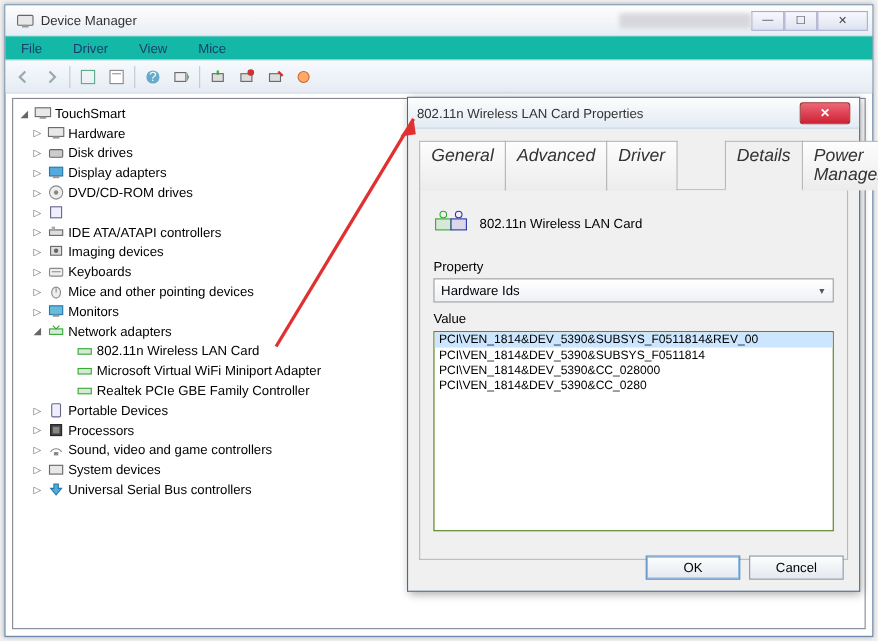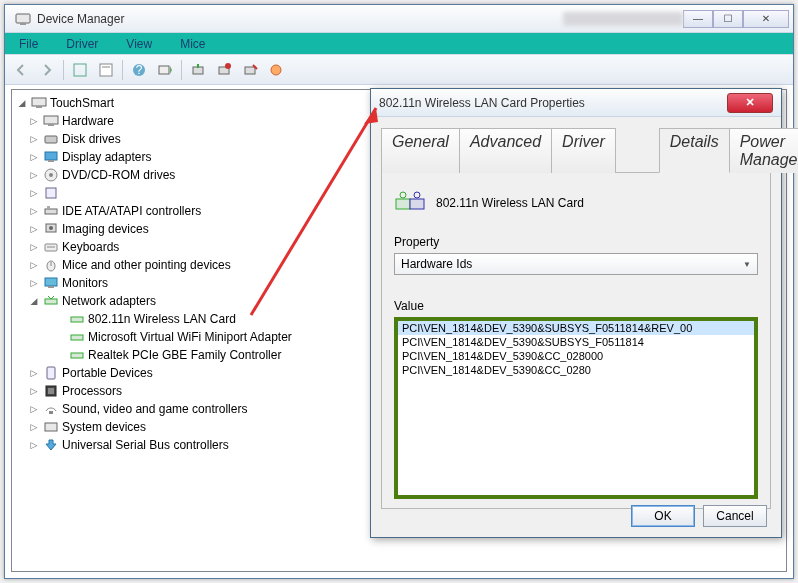--- a/index.html
+++ b/index.html
@@ -39,26 +39,26 @@
 .tabbar { display: flex; margin: 10px 10px 0 10px; border-bottom: 1px solid #b8b8b8; }
 .tab { padding: 4px 10px; border: 1px solid #b8b8b8; border-bottom: none; background: linear-gradient(#fdfdfd,#ececec); margin-right: -1px; position: relative; top: 1px; font-size: 16px; color: #333; font-style: italic; }
 .tab.active { background: #f0f0f0; border-bottom: 1px solid #f0f0f0; z-index: 2; margin-left: 44px; }
 
 .tab-content { margin: 0 10px 10px 10px; border: 1px solid #b8b8b8; border-top: none; padding: 14px 12px; height: 336px; background: #f0f0f0; }
 .device-row { display: flex; align-items: center; gap: 10px; margin-bottom: 16px; }
 .device-icon { width: 32px; height: 32px; }
 .prop-label { margin-bottom: 4px; color: #000; }
 .combo { width: 100%; height: 22px; border: 1px solid #a0a0a0; background: linear-gradient(#fff,#eef1f5); padding: 0 6px; display: flex; align-items: center; justify-content: space-between; }
 .combo-arrow { font-size: 8px; color: #555; }
-.listbox { width: 100%; height: 182px; border: 4px solid #4d7c0f; background: #fff; margin-top: 2px; overflow: auto; }
+.listbox { width: 100%; height: 182px; border: 1px solid #4d7c0f; background: #fff; margin-top: 2px; overflow: auto; }
 .list-item { padding: 1px 4px; font-size: 11px; }
 .list-item.sel { background: #cde6ff; }
 
 .dlg-buttons { position: absolute; right: 14px; bottom: 10px; display: flex; gap: 8px; }
-.dlg-btn { width: 64px; height: 22px; border: 1px solid #8a98aa; background: linear-gradient(#fdfdfd,#e4e9f0); display: flex; align-items: center; justify-content: center; }
+.dlg-btn { width: 86px; height: 22px; border: 1px solid #8a98aa; background: linear-gradient(#fdfdfd,#e4e9f0); display: flex; align-items: center; justify-content: center; }
 .dlg-btn.default { border-color: #4a88c8; box-shadow: 0 0 0 1px #8ab8e8 inset; }
 
 .red-arrow { position: absolute; left: 246px; top: 100px; pointer-events: none; }
 
 
 .ico { width: 16px; height: 16px; }
 </style>
 </head>
 <body>
 
@@ -326,21 +326,21 @@
           <circle cx="9" cy="8" r="3" fill="none" stroke="#3a3"></circle>
           <circle cx="23" cy="8" r="3" fill="none" stroke="#33a"></circle>
         </svg>
       <span>802.11n Wireless LAN Card</span>
     </div>
     <div class="prop-label">Property</div>
     <div class="combo">
       <span>Hardware Ids</span>
       <span class="combo-arrow">▼</span>
     </div>
-    <div class="prop-label" style="margin-top:24px">Value</div>
+    <div class="prop-label" style="margin-top:8px">Value</div>
     <div class="listbox" id="value-list">
         <div class="list-item sel">PCI\VEN_1814&amp;DEV_5390&amp;SUBSYS_F0511814&amp;REV_00</div>
         <div class="list-item">PCI\VEN_1814&amp;DEV_5390&amp;SUBSYS_F0511814</div>
         <div class="list-item">PCI\VEN_1814&amp;DEV_5390&amp;CC_028000</div>
         <div class="list-item">PCI\VEN_1814&amp;DEV_5390&amp;CC_0280</div>
       </div>
   </div>
   <div class="dlg-buttons">
     <div class="dlg-btn default">OK</div>
     <div class="dlg-btn">Cancel</div>

